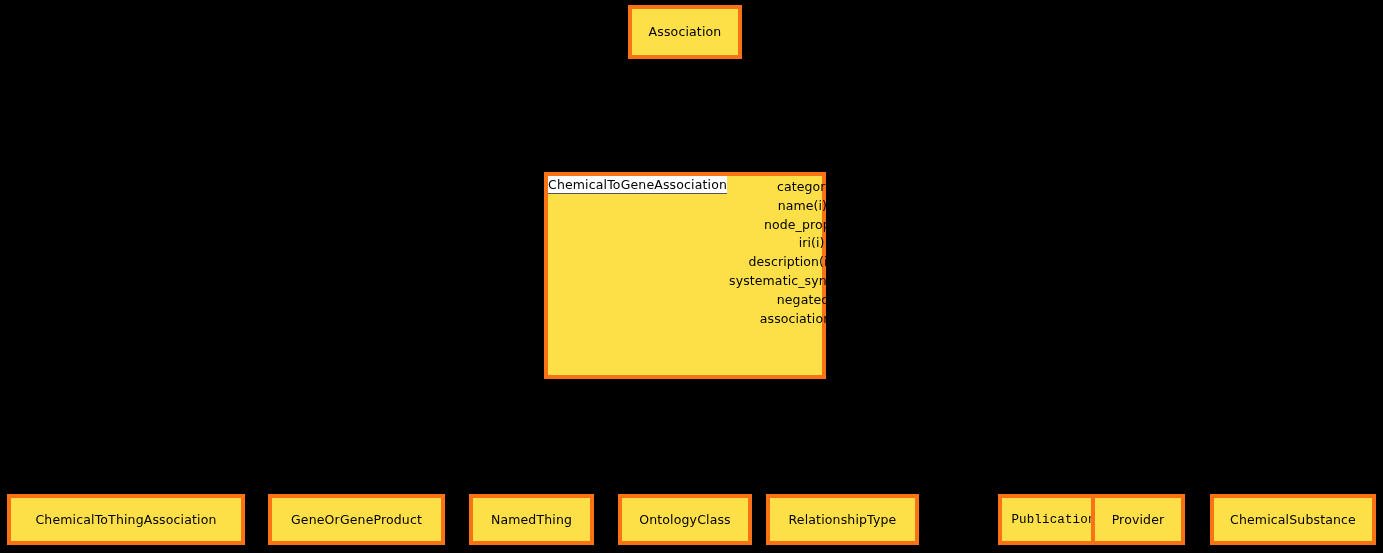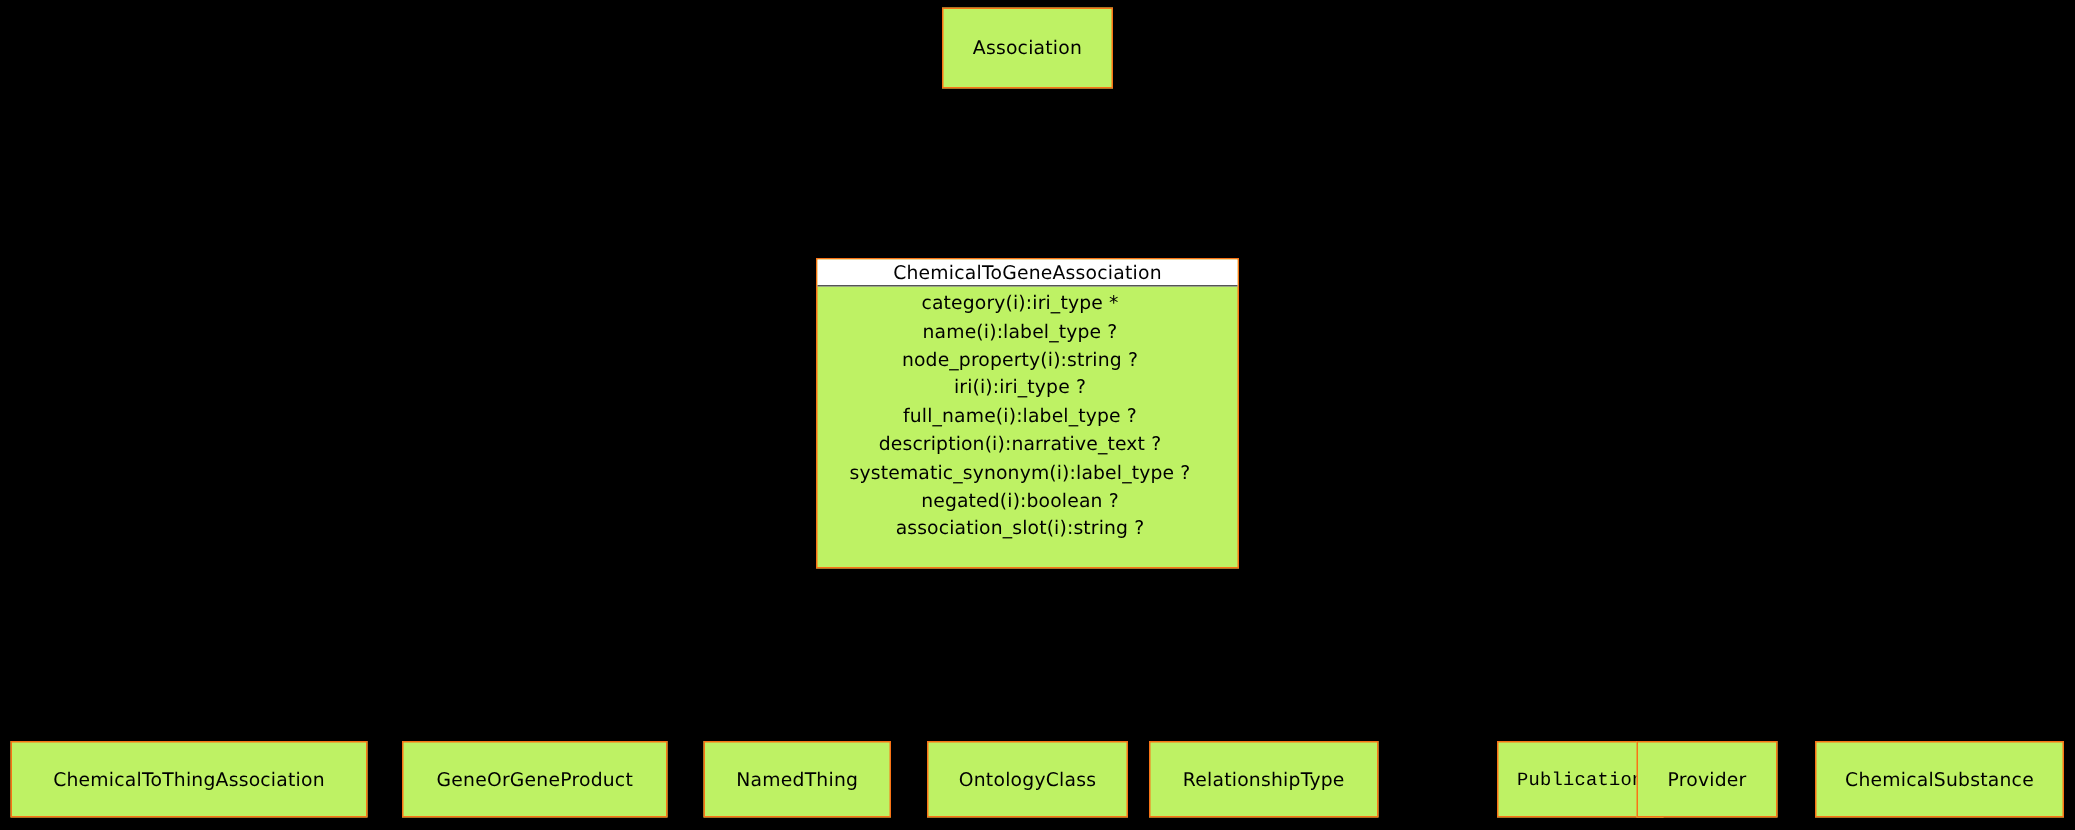--- a/index.html
+++ b/index.html
@@ -30,22 +30,22 @@
     position: absolute;
     left: 0;
     top: 0;
     width: 1383px;
     height: 553px;
     pointer-events: none;
   }
 
   .uml-node {
     position: absolute;
-    background: #bef264;
-    border: 1px solid #f97316;
+    background: #fde047;
+    border: 4px solid #f97316;
     box-sizing: border-box;
     color: #000000;
   }
 
   
   .uml-node.simple {
     display: flex;
     align-items: center;
     justify-content: center;
     text-align: center;
@@ -54,21 +54,21 @@
     font-size: 12.5px;
     line-height: 14px;
     letter-spacing: 0.15px;
     color: #000000;
     padding: 0 4px;
   }
 
   
   .uml-node.expanded {
     display: flex;
-    flex-direction: column;
+    flex-direction: row;
   }
   .uml-node.expanded .node-header {
     flex: 0 0 auto;
     height: 18px;
     line-height: 18px;
     text-align: center;
     font-size: 12.5px;
     letter-spacing: 0.15px;
     border-bottom: 1px solid #555555;
     box-sizing: border-box;
@@ -110,21 +110,20 @@
     <span class="node-title">Association</span>
   </div>
 
   <div class="uml-node expanded" id="node-chemical-to-gene-association" style="left: 544px; top: 172px; width: 282px; height: 207px;">
     <div class="node-header">ChemicalToGeneAssociation</div>
     <div class="node-attrs" id="attr-list">
         <div class="attr-row">category(i):iri_type *</div>
         <div class="attr-row">name(i):label_type ?</div>
         <div class="attr-row">node_property(i):string ?</div>
         <div class="attr-row">iri(i):iri_type ?</div>
-        <div class="attr-row">full_name(i):label_type ?</div>
         <div class="attr-row">description(i):narrative_text ?</div>
         <div class="attr-row">systematic_synonym(i):label_type ?</div>
         <div class="attr-row">negated(i):boolean ?</div>
         <div class="attr-row">association_slot(i):string ?</div>
       </div>
   </div>
 
   <div id="leaf-nodes">
       <div class="uml-node simple" style="left: 7px; top: 494px; width: 238px; height: 51px; justify-content: center;">
         <span class="node-title">ChemicalToThingAssociation</span>

